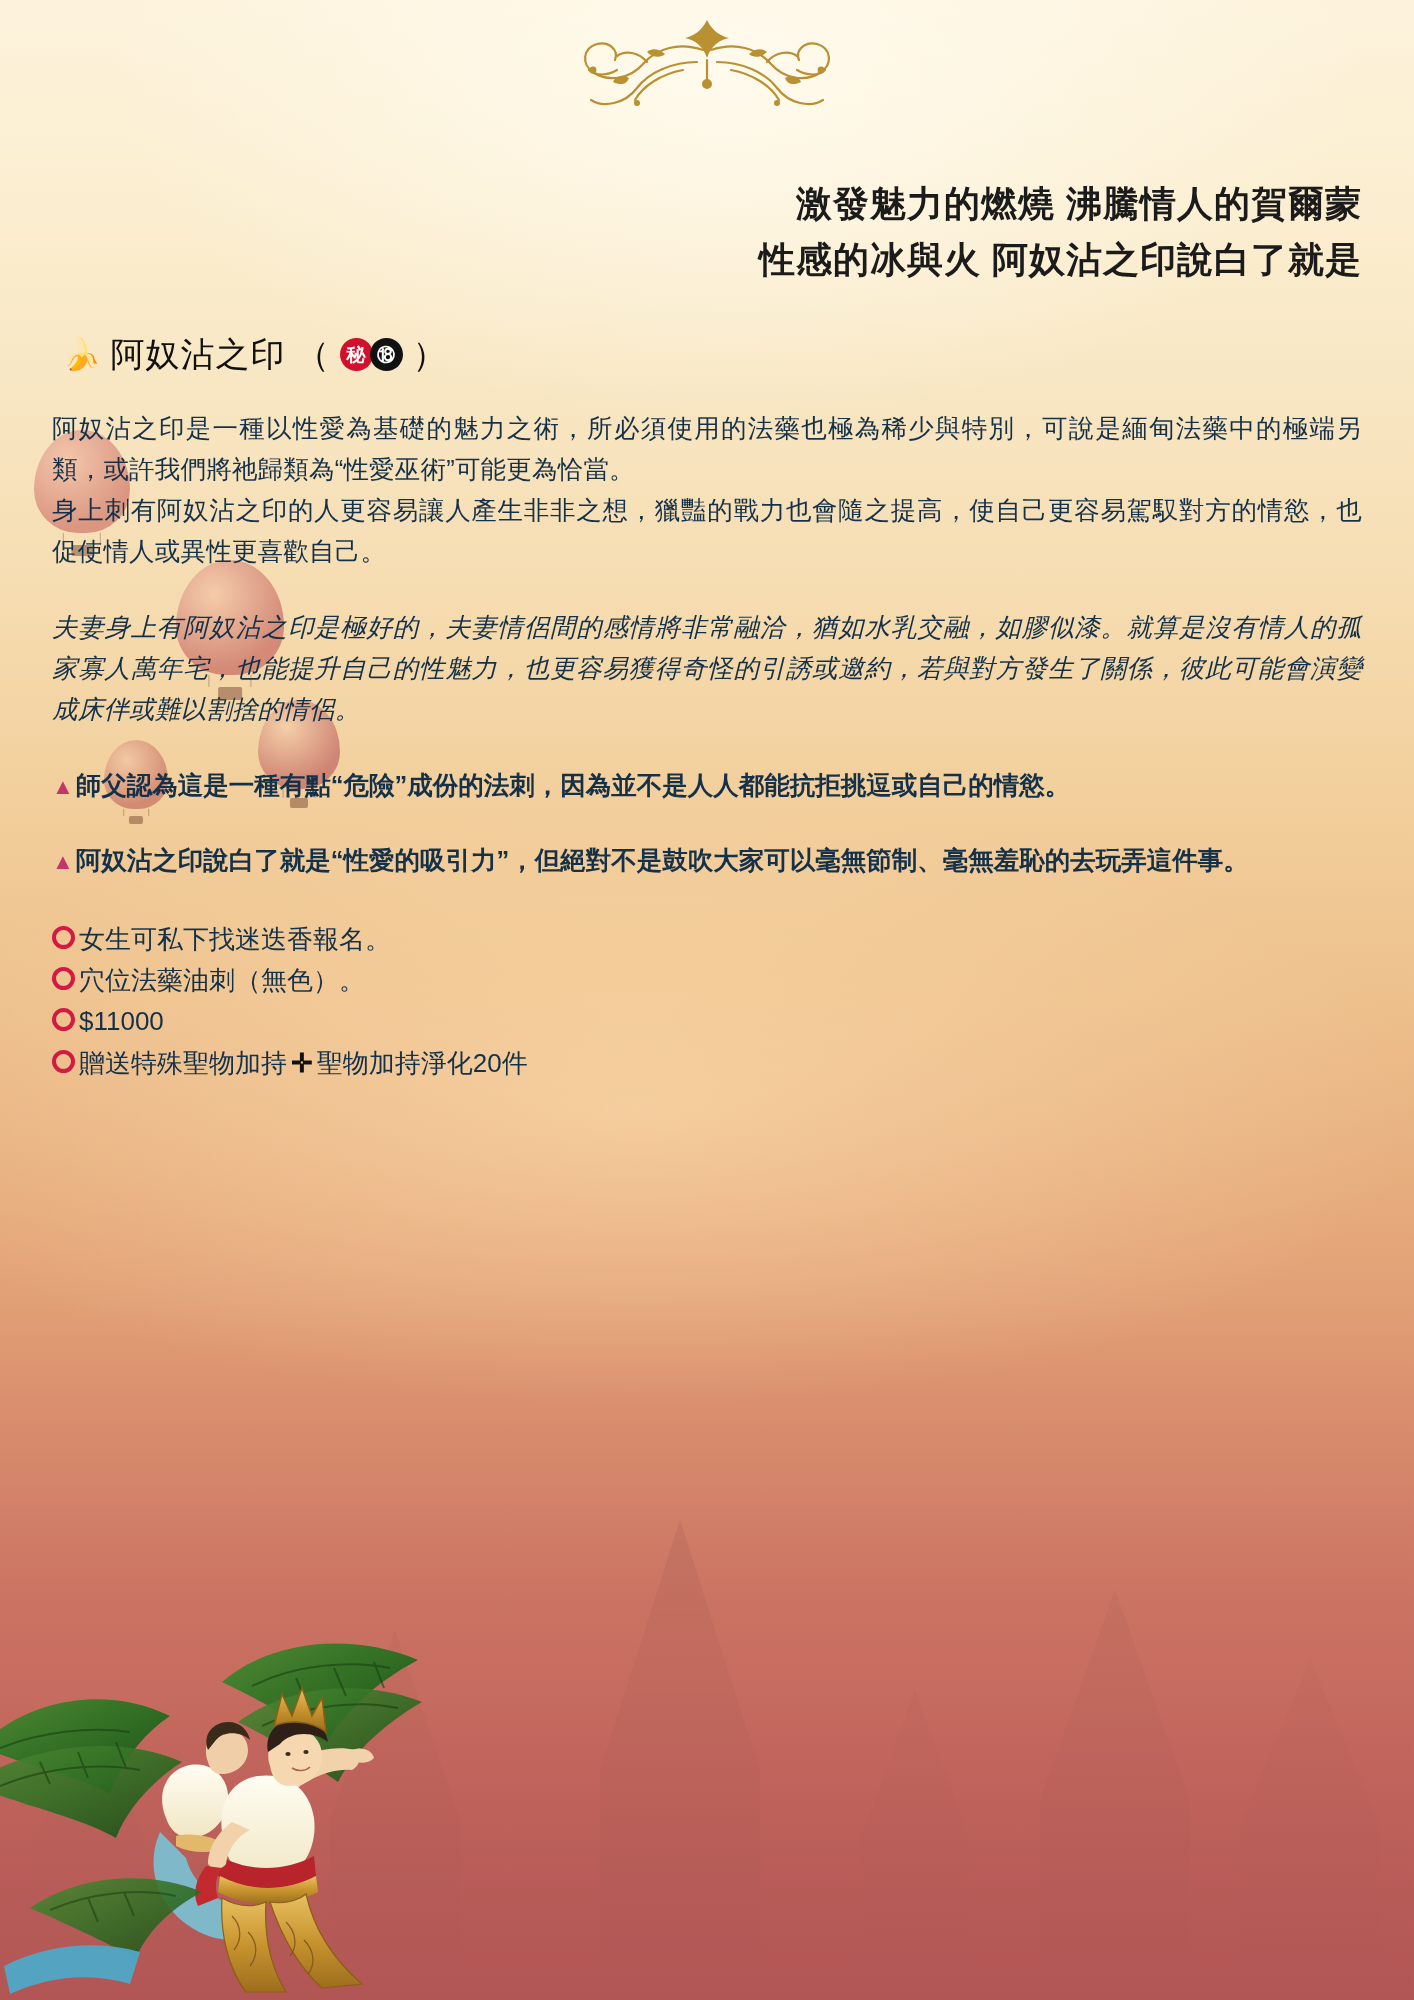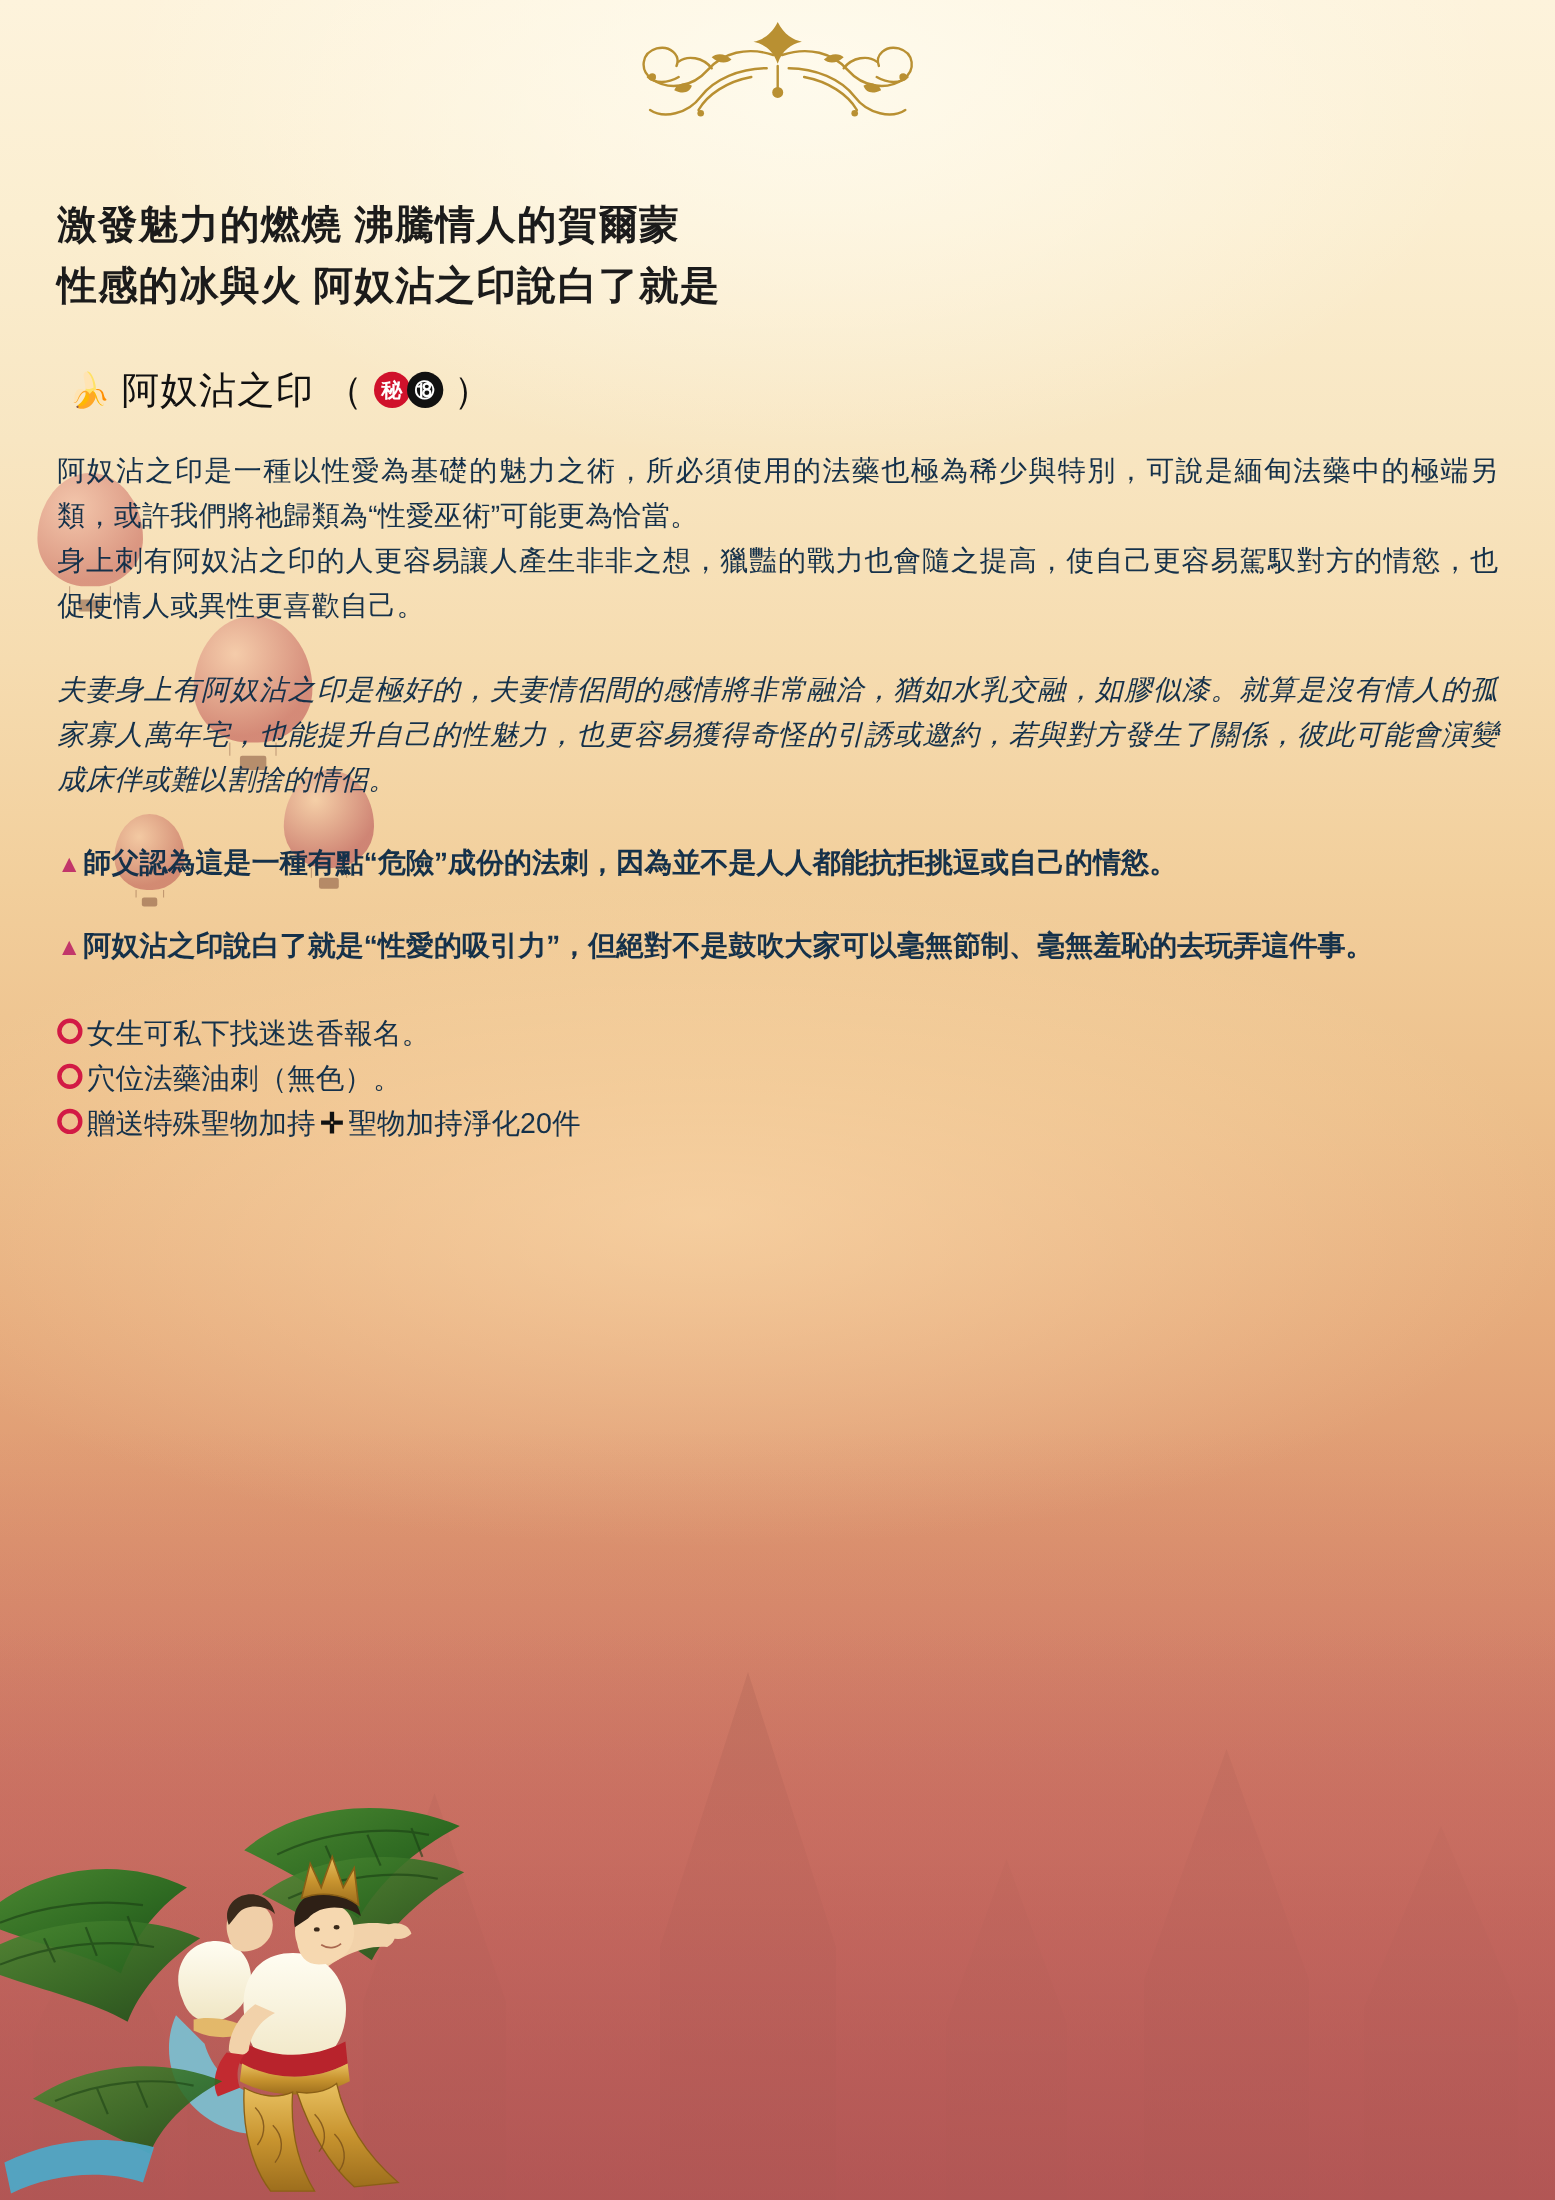--- a/index.html
+++ b/index.html
@@ -137,21 +137,21 @@
 
   
   .content {
     position: absolute;
     inset: 0;
     padding: 0 52px;
   }
 
   .headline {
     margin-top: 176px;
-    text-align: left;
+    text-align: right;
     font-size: 36px;
     font-weight: bold;
     line-height: 1.55;
     color: #1b1b1b;
     letter-spacing: 1px;
   }
 
   .section-title {
     display: flex;
     align-items: center;
@@ -340,20 +340,24 @@
   </div>
 
   <div class="bullets">
     <div class="row">
       <span class="ring"></span>
       <span>女生可私下找迷迭香報名。</span>
     </div>
     <div class="row">
       <span class="ring"></span>
       <span>穴位法藥油刺（無色）。</span>
+    </div>
+    <div class="row">
+      <span class="ring"></span>
+      <span>$11000</span>
     </div>
     <div class="row">
       <span class="ring"></span>
       <span>贈送特殊聖物加持</span>
       <span class="cross">✛</span>
       <span>聖物加持淨化20件</span>
     </div>
   </div>
 
 </div>

